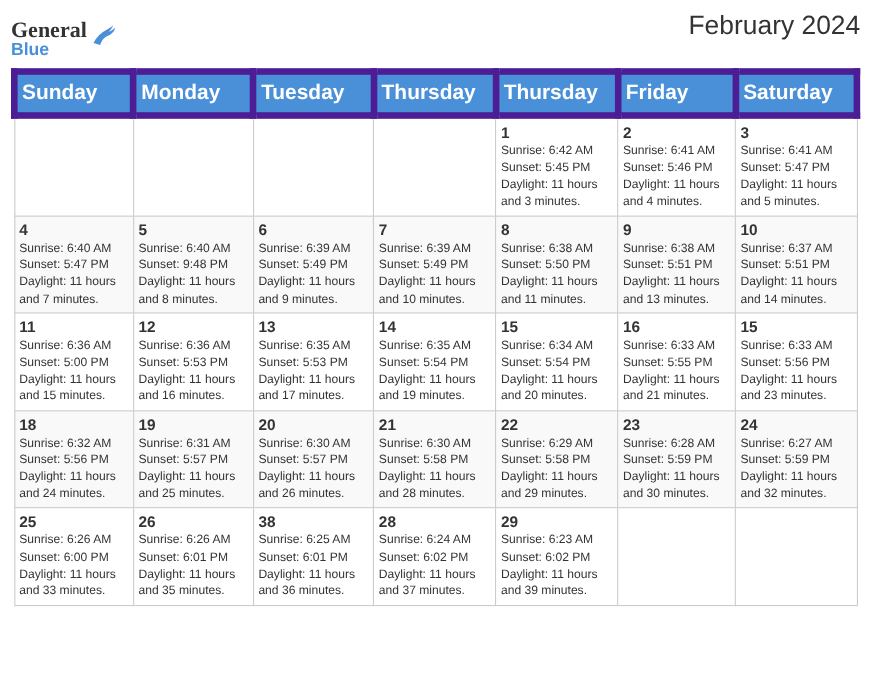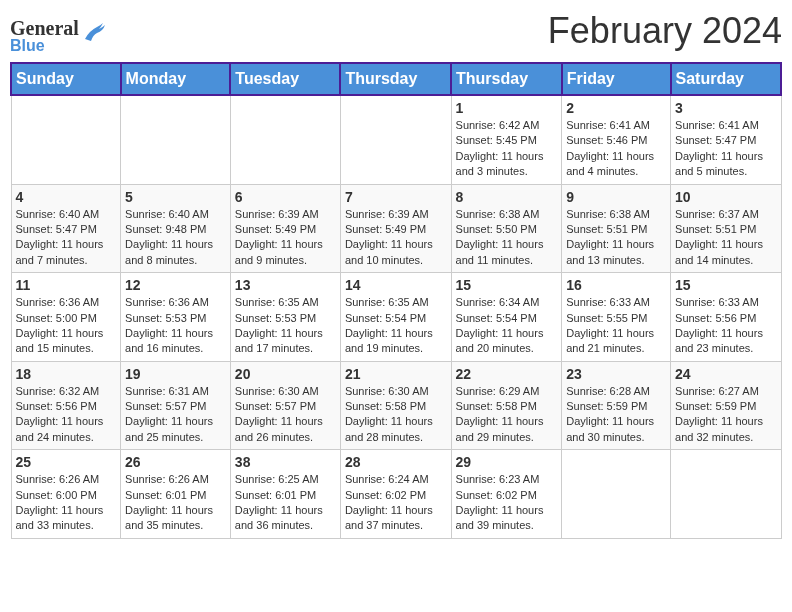--- a/index.html
+++ b/index.html
@@ -40,41 +40,41 @@
     .logo-bird {
       width: 24px;
       height: 28px;
       margin-left: 2px;
       margin-top: -6px;
     }
     .title-area {
       text-align: right;
     }
     .month-title {
-      font-size: 36px;
+      font-size: 24px;
       font-weight: normal;
       color: #333;
     }
     .location {
       font-size: 16px;
       color: #333;
     }
     .calendar {
       width: 100%;
       border-collapse: collapse;
       font-size: 11px;
     }
     .calendar th {
       background: #4a90d9;
       color: #fff;
       padding: 6px 4px;
       text-align: left;
       font-weight: bold;
-      font-size: 16px;
-      border: 2px solid #4c1d95;
+      font-size: 19px;
+      border: 6px solid #4c1d95;
     }
     .calendar td {
       border: 1px solid #ccc;
       vertical-align: top;
       padding: 4px;
       width: 113px;
       min-height: 80px;
       height: 85px;
     }
     .day-number {

